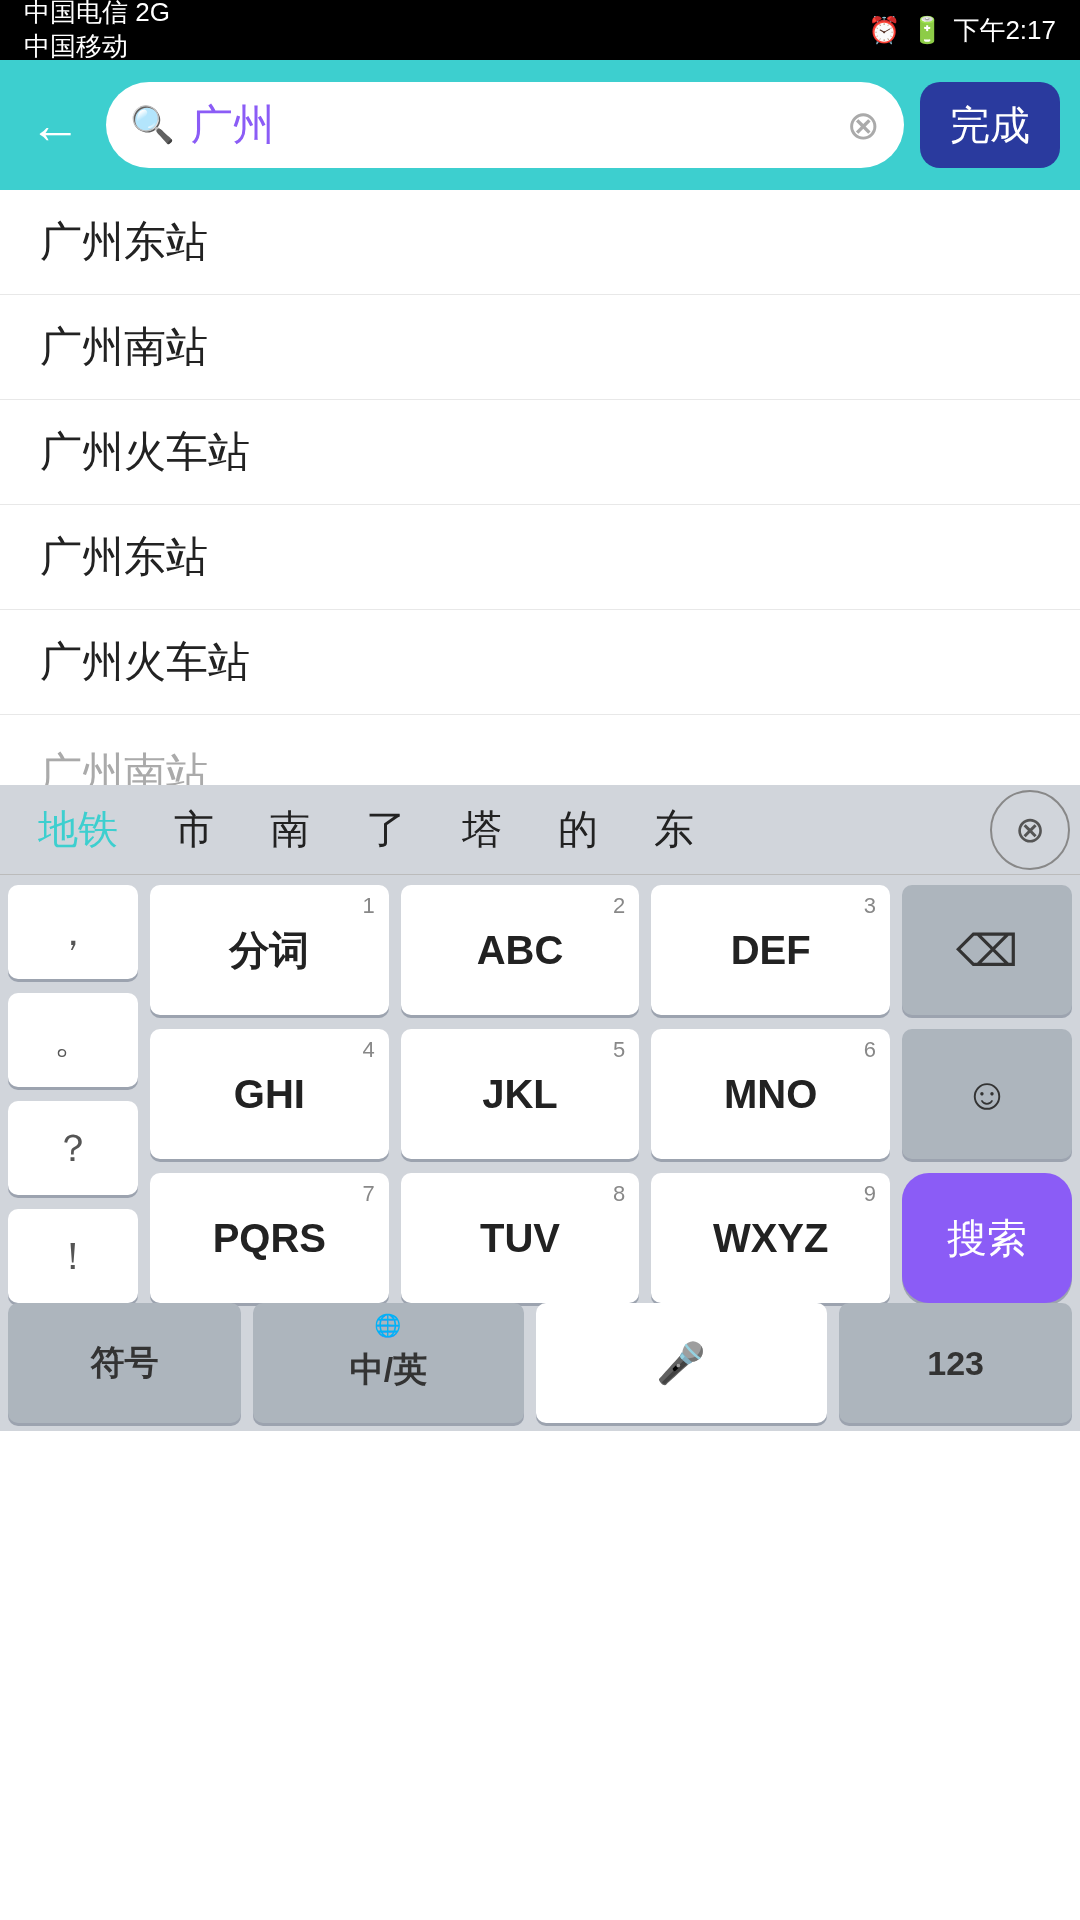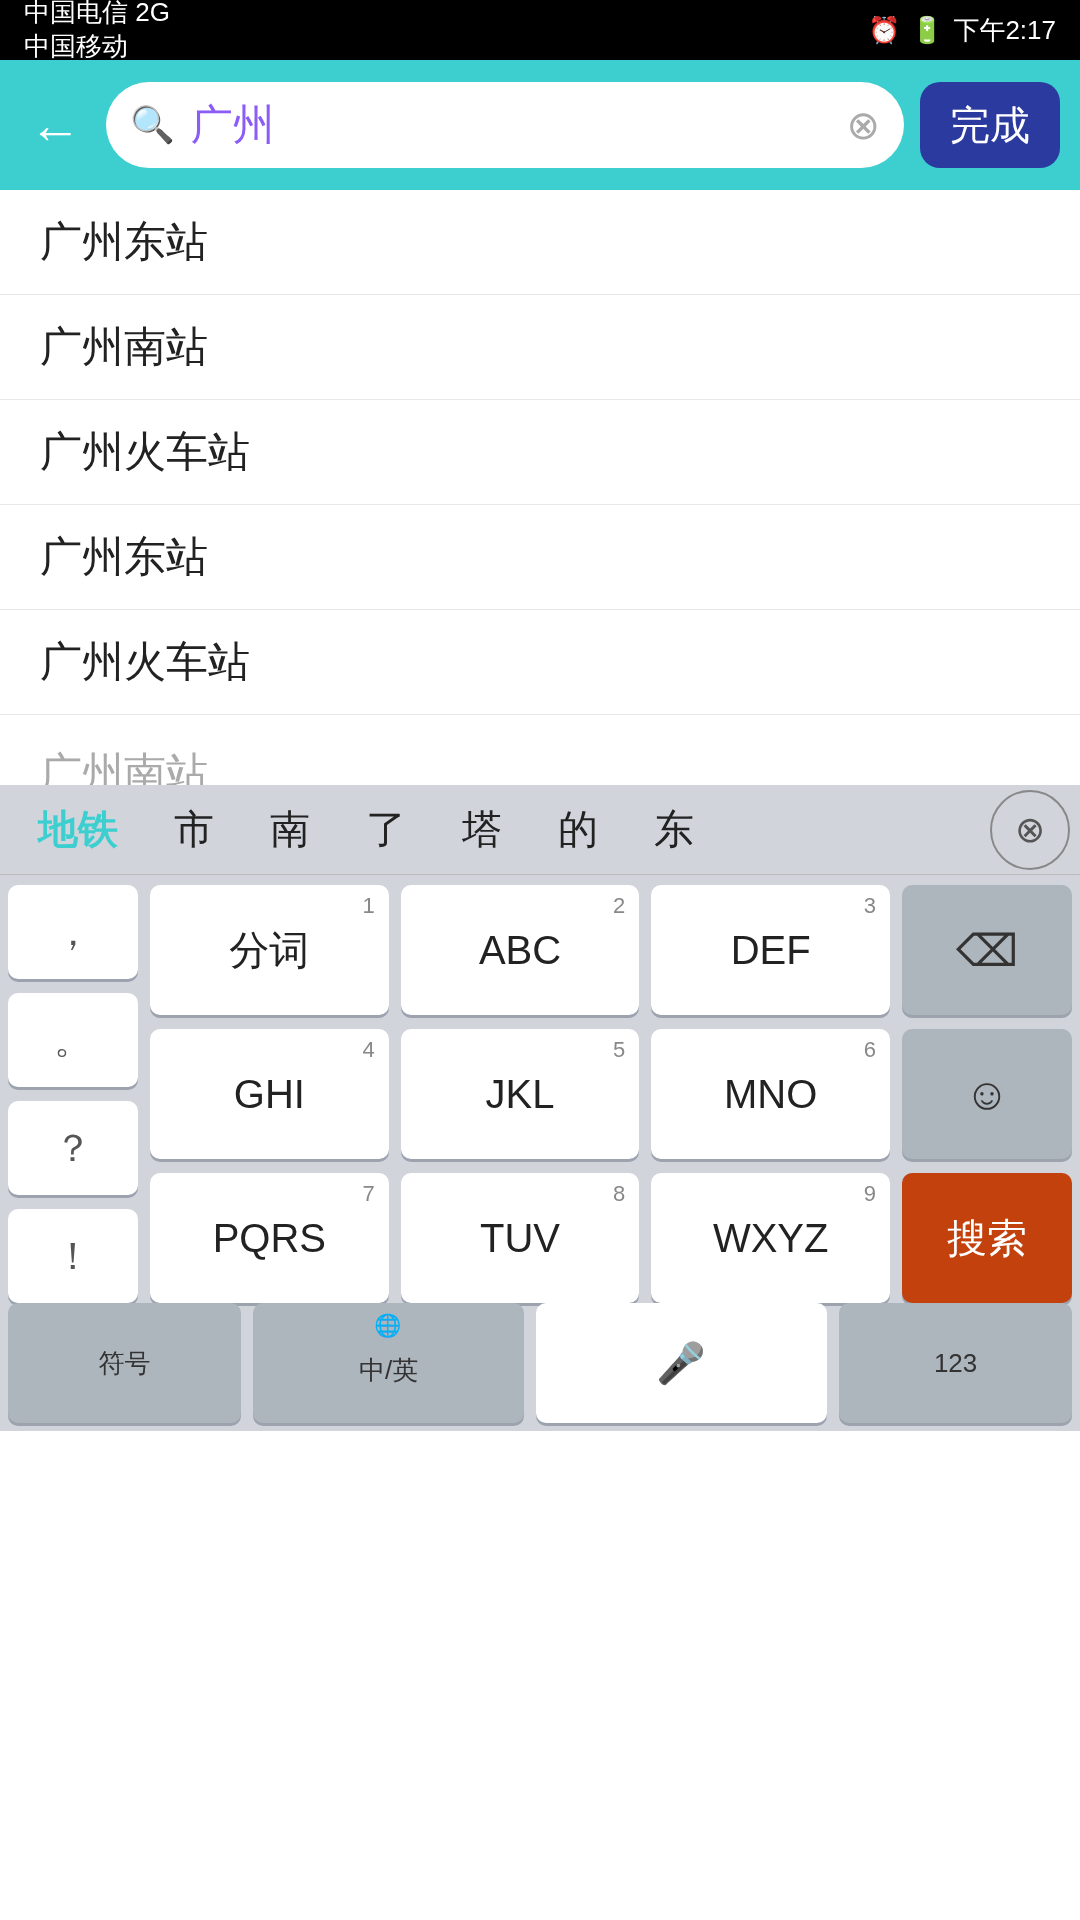--- a/index.html
+++ b/index.html
@@ -106,21 +106,21 @@
     }
     .candidate-item {
       font-size: 40px;
       padding: 0 28px;
       height: 100%;
       display: flex;
       align-items: center;
       cursor: pointer;
       color: #222;
     }
-    .candidate-item.active { color: #3dcfcf; font-weight: bold; }
+    .candidate-item.active { color: #3dcfcf; font-weight: normal; }
     .candidate-delete {
       margin-left: auto;
       font-size: 36px;
       color: #555;
       width: 80px;
       height: 80px;
       border-radius: 50%;
       border: 2px solid #888;
       display: flex;
       align-items: center;
@@ -149,28 +149,28 @@
     }
     .kb-key .key-num {
       font-size: 22px;
       color: #888;
       position: absolute;
       top: 8px;
       right: 14px;
     }
     .kb-key .key-label {
       font-size: 40px;
-      font-weight: 400;
+      font-weight: 700;
     }
     .kb-key.special {
       background: #adb5bd;
       color: #333;
       font-size: 32px;
     }
-    .kb-key.special .key-label { font-size: 26px; }
+    .kb-key.special .key-label { font-size: 34px; }
 
     
     .kb-left {
       display: flex;
       flex-direction: column;
       gap: 14px;
       width: 130px;
       flex-shrink: 0;
     }
     .kb-left-key {
@@ -202,23 +202,24 @@
       align-items: center;
       justify-content: center;
       font-size: 38px;
       color: #333;
       box-shadow: 0 3px 0 #9ca3af;
       cursor: pointer;
       user-select: none;
       flex: 1;
     }
     .kb-right-key.search-key {
-      background: #c2410c;
+      background: #8b5cf6;
       color: #fff;
       font-size: 42px;
+      border-radius: 27px;
     }
 
     .kb-main-area {
       display: flex;
       gap: 12px;
     }
     .kb-center {
       flex: 1;
       display: flex;
       flex-direction: column;

